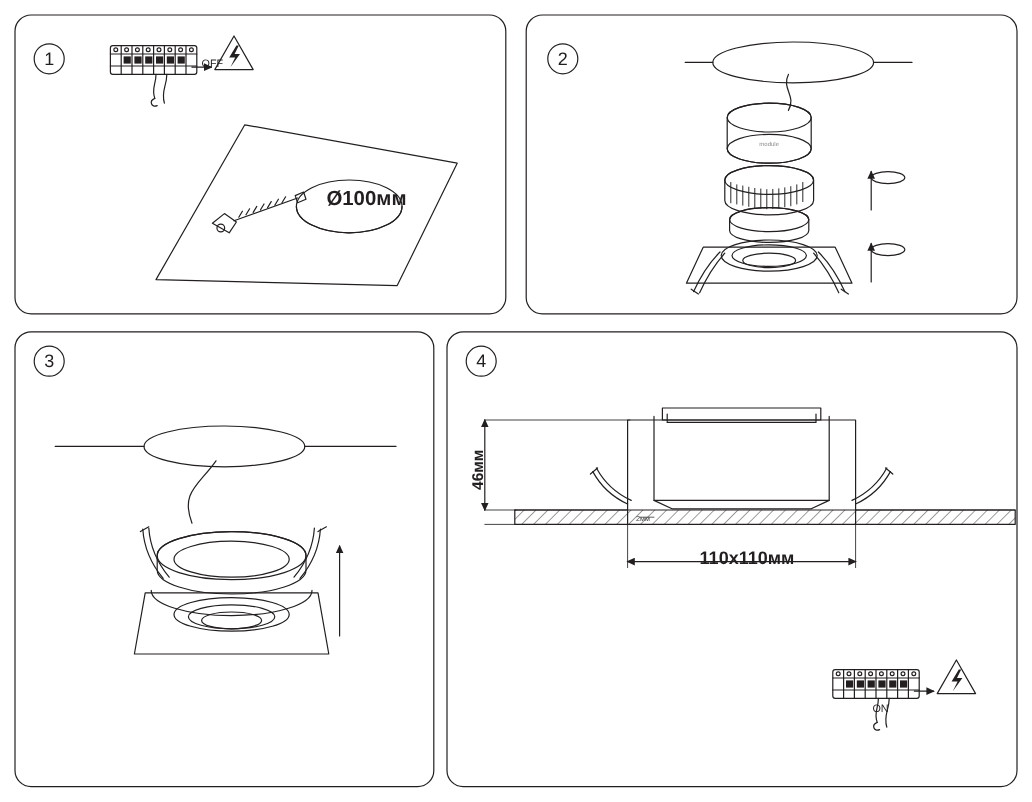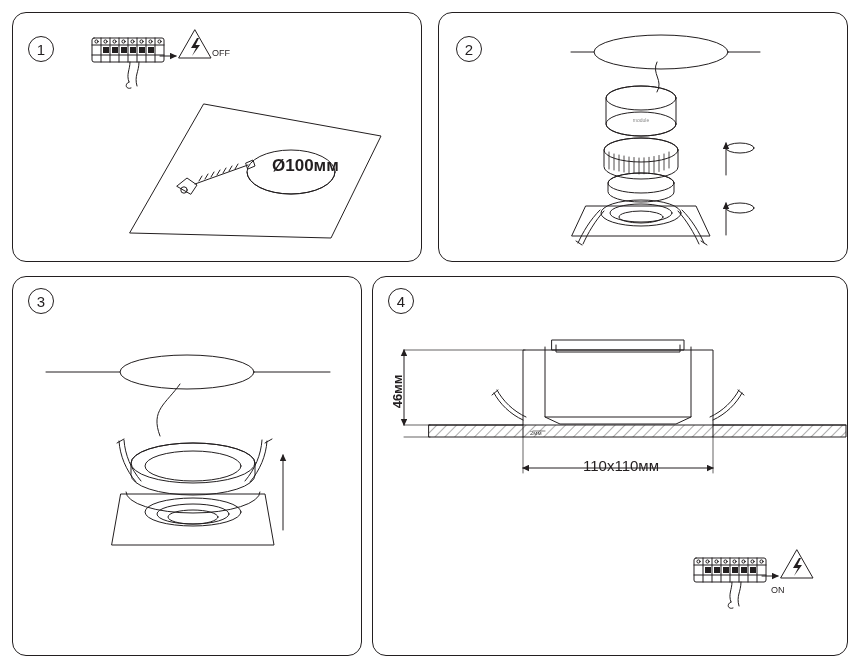--- a/index.html
+++ b/index.html
@@ -66,24 +66,24 @@
     color: #231f20;
     white-space: nowrap;
   }
   .label.tiny { font-size: 8px; }
   .label.vert {
     transform-origin: center center;
     transform: rotate(-90deg);
   }
 
   #label-diam   { left: 272px; top: 156px; font-weight: bold; font-size: 17px; }
-  #label-off    { left: 168px; top: 48px;  font-size: 9px; margin-left: 44px; }
-  #label-on     { left: 771px; top: 585px; font-size: 9px; }
+  #label-off    { left: 168px; top: 48px;  font-size: 9px; }
+  #label-on     { left: 727px; top: 585px; font-size: 9px; }
   #label-height { left: 381px; top: 384px; font-weight: bold; font-size: 13px; }
-  #label-size   { left: 583px; top: 457px; font-weight: normal; font-size: 15px; }
+  #label-size   { left: 583px; top: 457px; font-weight: bold; font-size: 15px; }
   #label-thick  { left: 530px; top: 430px; font-size: 6px; color:#444; }
 </style>
 </head>
 <body>
 
 <div id="sheet">
 
   <div class="panel" id="panel-1"></div>
   <div class="panel" id="panel-2"></div>
   <div class="panel" id="panel-3"></div>

